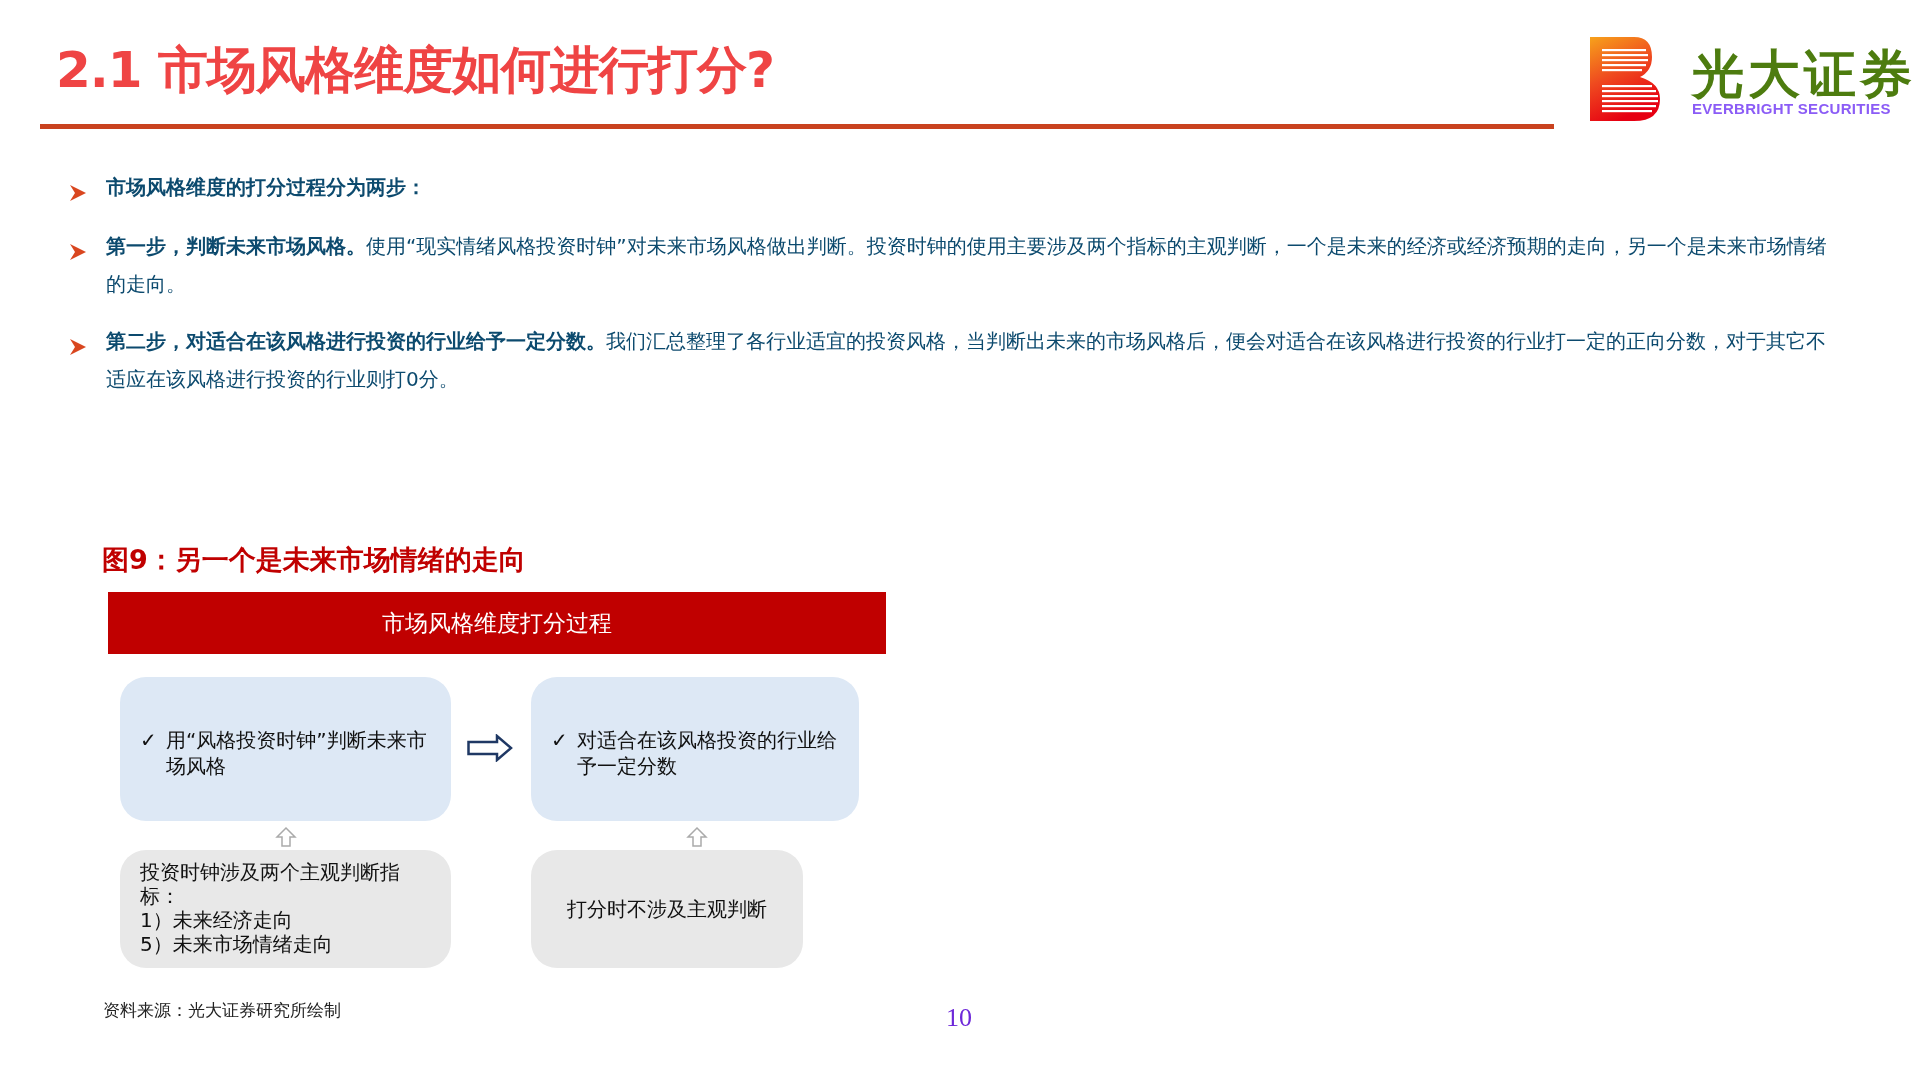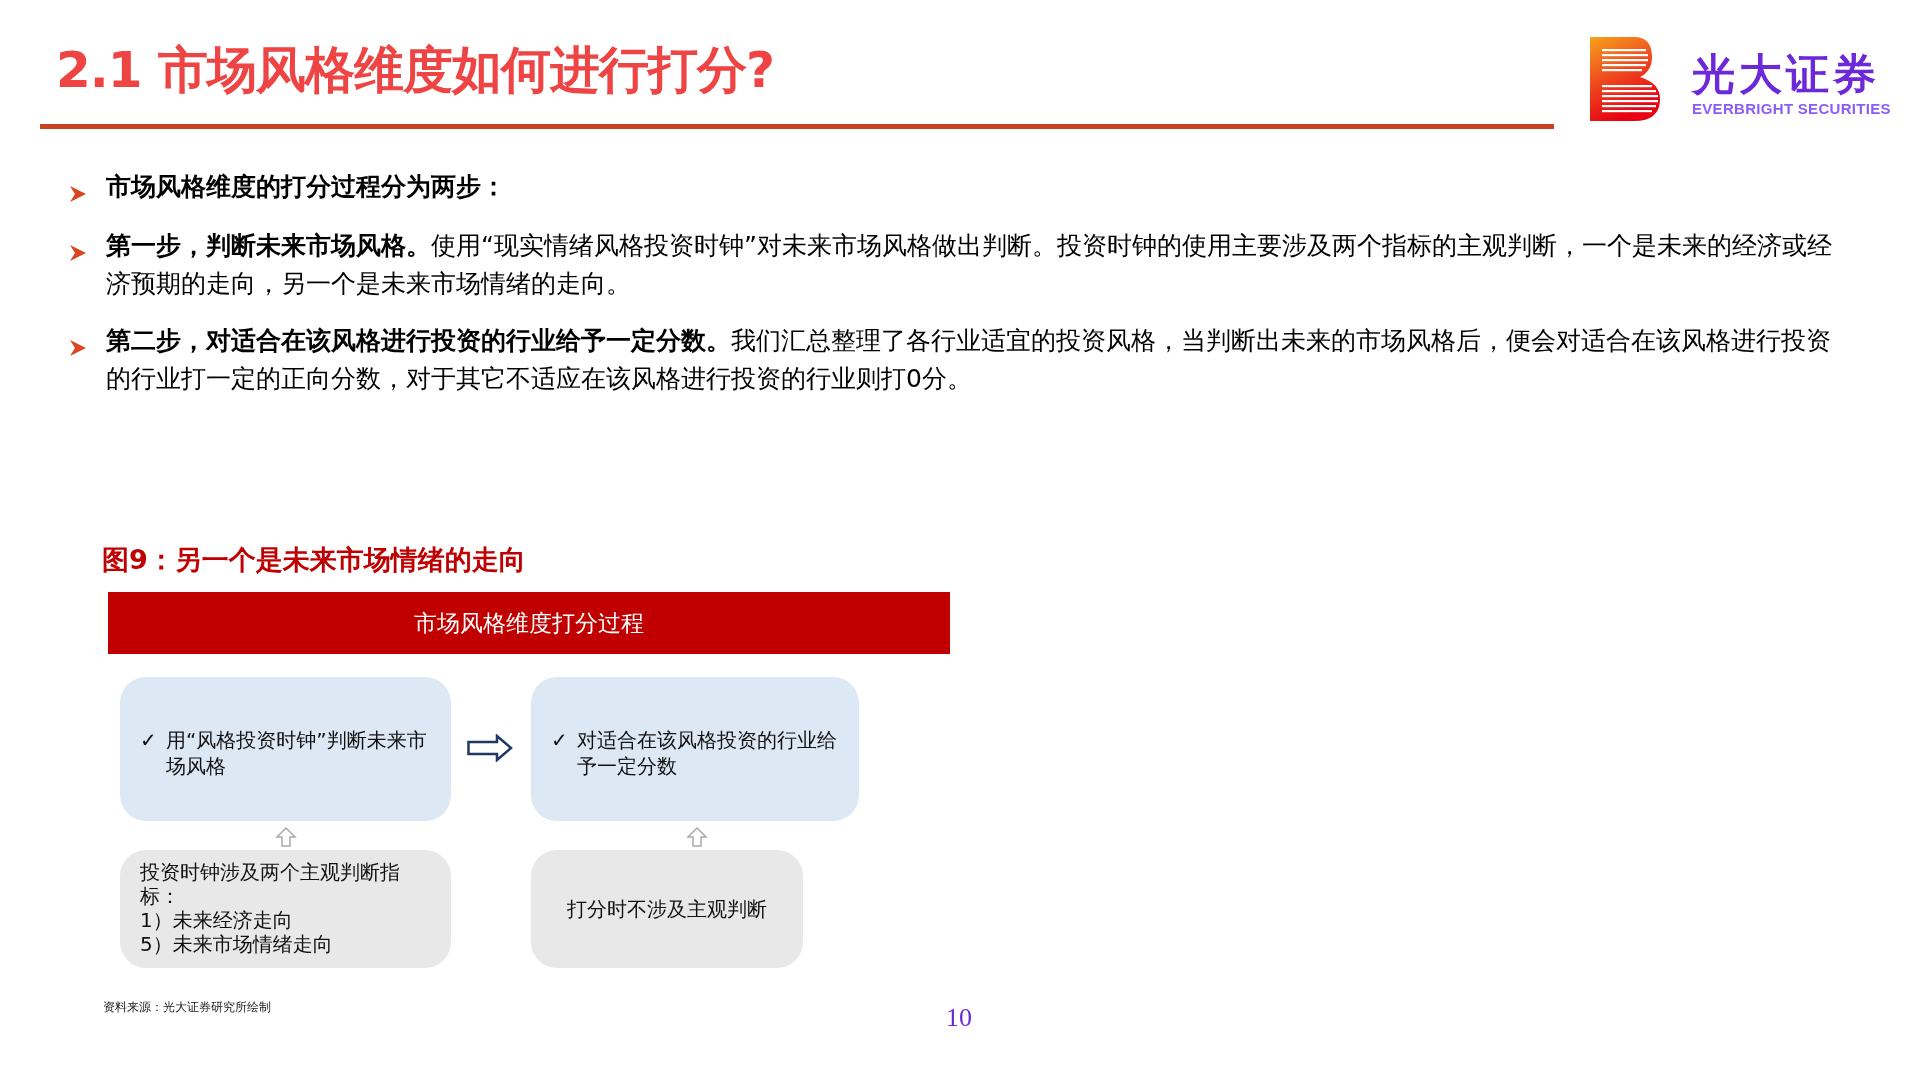--- a/index.html
+++ b/index.html
@@ -12,51 +12,51 @@
   .abs { position: absolute; }
 
   
   .title {
     left: 56px; top: 40px; font-size: 50px; font-weight: bold; color: #ef4444;
     letter-spacing: -1px; white-space: nowrap; line-height: 60px;
   }
   .rule { left: 40px; top: 124px; width: 1514px; height: 5px; background: #c9421f; }
 
   .logo-mark { left: 1590px; top: 37px; width: 74px; height: 84px; }
-  .logo-cn { left: 1692px; top: 48px; font-size: 43px; font-weight: bold; color: #6d28d9; letter-spacing: 4px; line-height: 52px; white-space: nowrap; }
+  .logo-cn { left: 1692px; top: 48px; font-size: 52px; font-weight: bold; color: #4d7c0f; letter-spacing: 4px; line-height: 52px; white-space: nowrap; }
   .logo-en { left: 1692px; top: 100px; font-size: 15px; font-weight: bold; color: #8b5cf6; letter-spacing: 0.3px; white-space: nowrap; font-family: "Liberation Sans", sans-serif; }
 
   
-  .bullet { left: 68px; width: 1770px; font-size: 25px; line-height: 38px; color: #000000; }
+  .bullet { left: 68px; width: 1770px; font-size: 20px; line-height: 38px; color: #0c4a6e; }
   .bullet .mark { position: absolute; left: 0; top: 9px; width: 20px; height: 20px; }
   .bullet .text { margin-left: 38px; display: block; }
   .bullet b { font-weight: bold; }
 
   
   .fig-title { left: 102px; top: 542px; font-size: 27px; font-weight: bold; color: #c00000; white-space: nowrap; }
   .fig-header {
-    left: 108px; top: 592px; width: 842px; height: 62px; background: #c00000;
+    left: 108px; top: 592px; width: 778px; height: 62px; background: #c00000;
     color: #fff; font-size: 23px; display: flex; align-items: center; justify-content: center;
   }
   .box {
     border-radius: 26px; font-size: 20px; line-height: 26px; color: #111; box-sizing: border-box;
   }
   .box.blue { background: #dde8f5; }
   .box.gray { background: #e8e8e8; }
   .box-left-top { left: 120px; top: 677px; width: 331px; height: 144px; padding: 50px 18px 0 20px; }
   .box-right-top { left: 531px; top: 677px; width: 328px; height: 144px; padding: 50px 18px 0 20px; }
   .box-left-bot { left: 120px; top: 850px; width: 331px; height: 118px; padding: 10px 18px 0 20px; line-height: 24px; }
   .box-right-bot { left: 531px; top: 850px; width: 272px; height: 118px; display: flex; align-items: center; justify-content: center; }
   .check-row { display: flex; }
   .check-row .check { width: 26px; flex: none; }
   .arrow-right { left: 467px; top: 734px; width: 46px; height: 28px; }
   .arrow-up { left: 275px; top: 826px; width: 22px; height: 22px; }
   .arrow-up2 { left: 686px; top: 826px; width: 22px; height: 22px; }
 
-  .source { left: 103px; top: 999px; font-size: 12px; color: #222; white-space: nowrap; }
+  .source { left: 103px; top: 999px; font-size: 17px; color: #222; white-space: nowrap; }
   .page-num { left: 946px; top: 1003px; font-size: 26px; color: #6d28d9; font-family: "Liberation Serif", serif; }
 </style>
 </head>
 <body>
 
 <div class="abs title">2.1 市场风格维度如何进行打分?</div>
 <div class="abs rule"></div>
 
 <div class="abs logo-mark">
   <svg width="74" height="84" viewBox="0 0 74 84">

